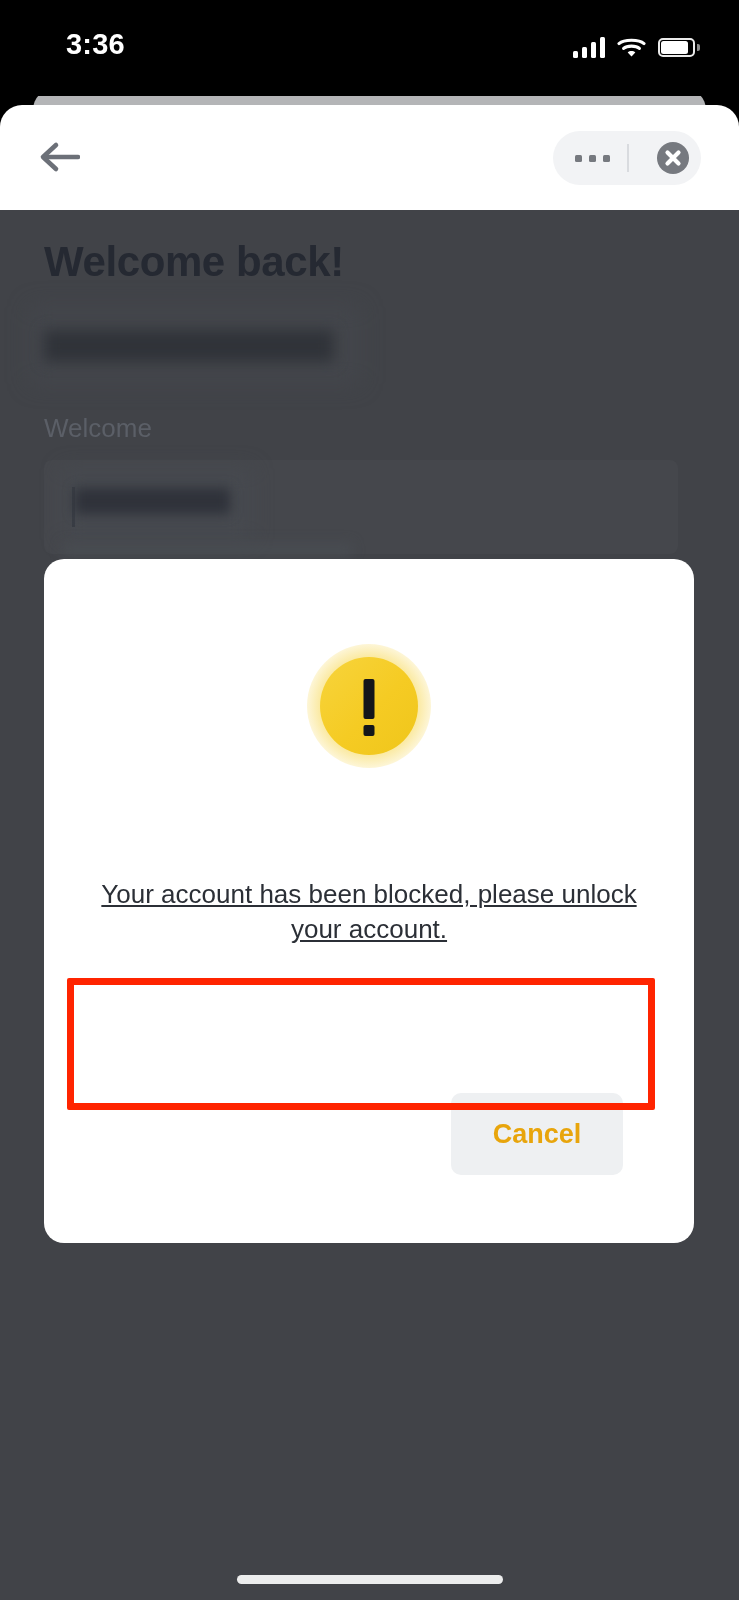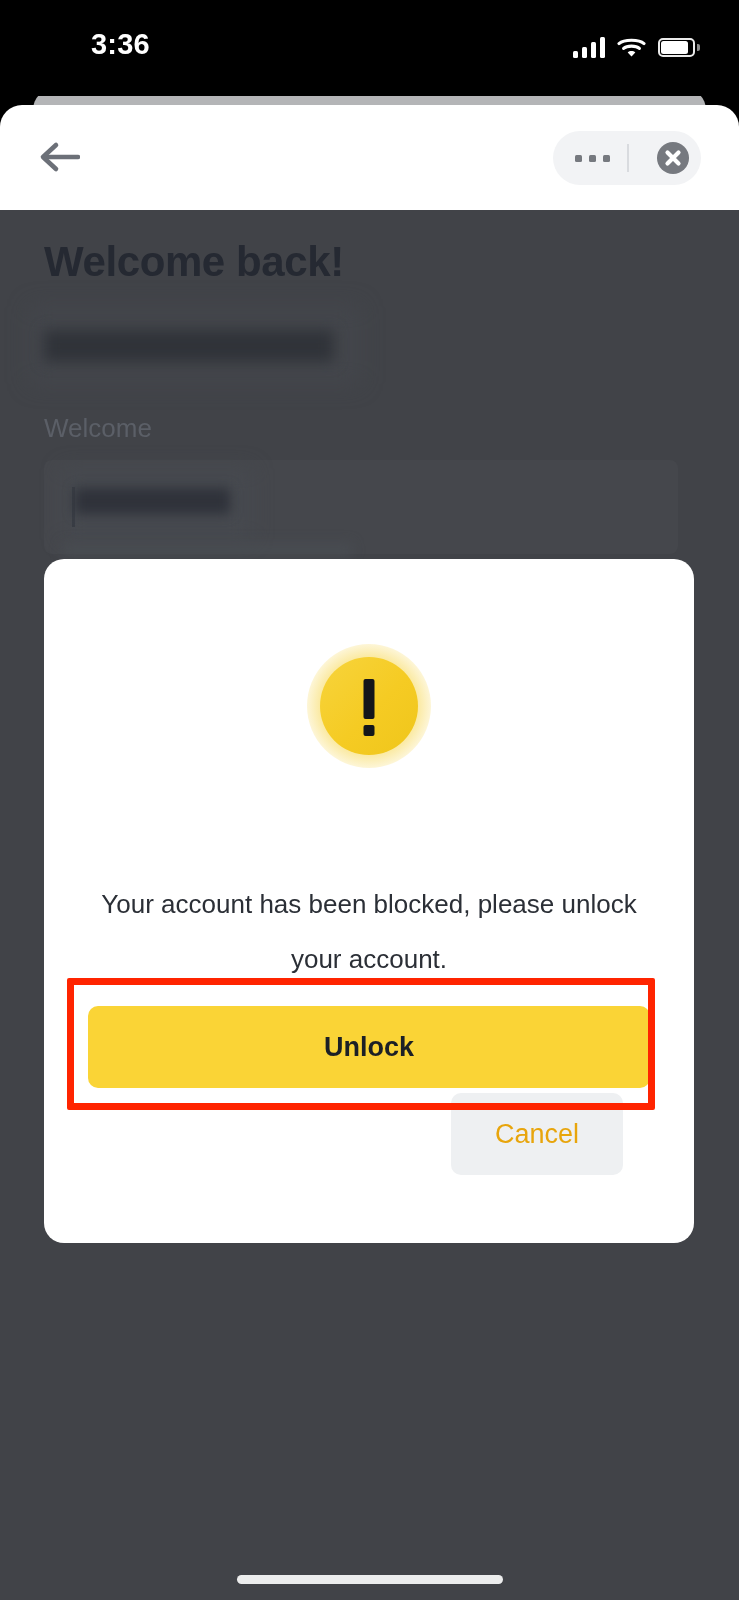--- a/index.html
+++ b/index.html
@@ -30,21 +30,20 @@
     z-index: 60;
   }
   .status-time {
     position: absolute;
     left: 66px;
     top: 28px;
     color: #fff;
     font-size: 29px;
     font-weight: 600;
     letter-spacing: 0.2px;
-    margin-left: 25px;
   }
   .status-icons {
     position: absolute;
     right: 44px;
     top: 32px;
     display: flex;
     align-items: center;
     gap: 12px;
     height: 30px;
   }
@@ -329,22 +328,23 @@
     color: #1c2026;
     letter-spacing: -0.2px;
   }
   .modal-message {
     position: absolute;
     left: 42px;
     right: 42px;
     top: 318px;
     text-align: center;
     font-size: 26px;
-    line-height: 55px;
+    line-height: 35px;
     color: #2b2f36;
+    text-decoration: underline;
   }
 
   .unlock-button {
     position: absolute;
     left: 44px;
     top: 447px;
     width: 562px;
     height: 82px;
     background: #FAD436;
     border: none;
@@ -359,21 +359,21 @@
     position: absolute;
     left: 407px;
     top: 534px;
     width: 172px;
     height: 82px;
     background: #eef0f2;
     border: none;
     border-radius: 10px;
     font-family: "Liberation Sans", sans-serif;
     font-size: 27px;
-    font-weight: 400;
+    font-weight: 700;
     color: #E8A50C;
     cursor: pointer;
   }
 
   
   .highlight-box {
     position: absolute;
     left: 67px;
     top: 978px;
     width: 588px;
@@ -460,21 +460,20 @@
       <div class="warn-glow"></div>
       <div class="warn-core">
         <div class="warn-bang-stem"></div>
         <div class="warn-bang-dot"></div>
       </div>
     </div>
 
 
     <div class="modal-message">Your account has been blocked, please unlock your account.</div>
 
-    <button class="unlock-button">Unlock</button>
 
     <button class="cancel-button">Cancel</button>
   </div>
 
   <div class="highlight-box"></div>
 
   <div class="status-bar">
     <div class="status-time">3:36</div>
     <div class="status-icons">
       <span class="signal-bars">

